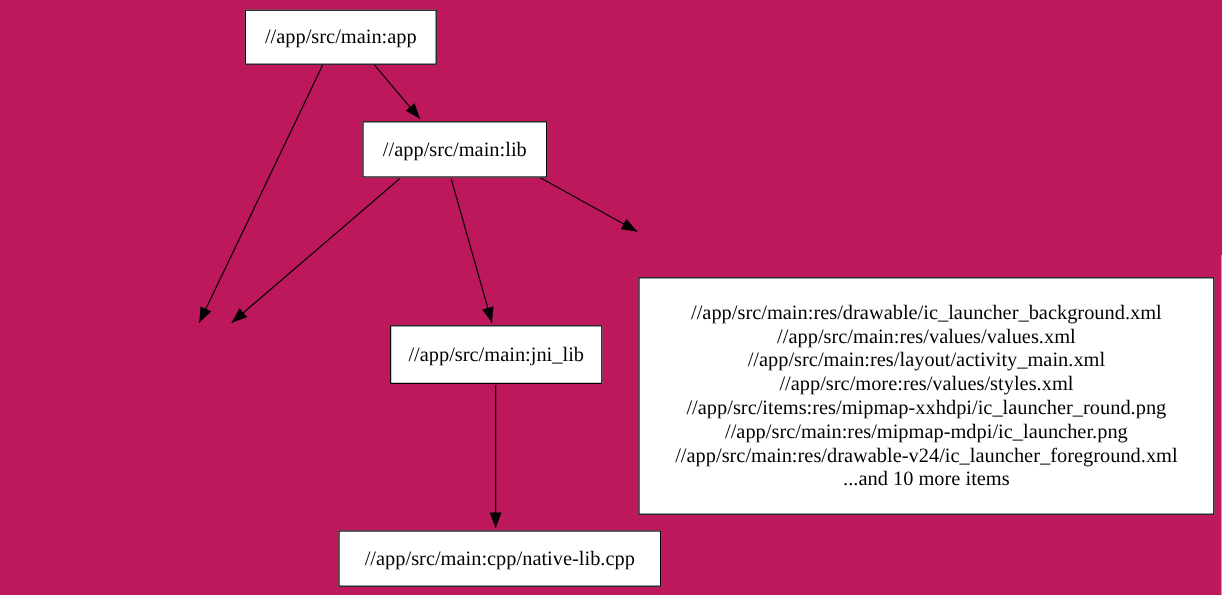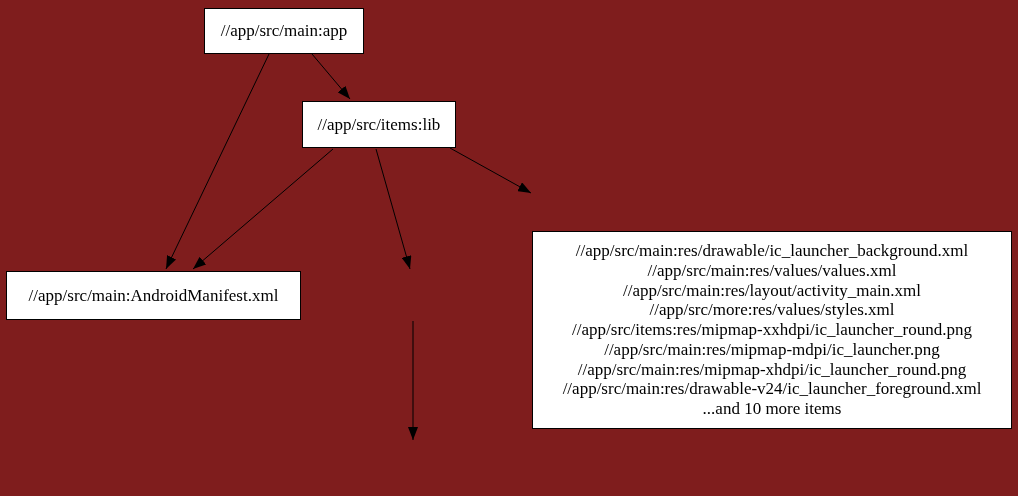--- a/index.html
+++ b/index.html
@@ -4,21 +4,21 @@
 <style>
   html, body {
     margin: 0;
     padding: 0;
     background: #ffffff;
   }
   .canvas {
     position: relative;
     width: 1018px;
     height: 496px;
-    background: #7f1d1d;
+    background: #be185d;
     font-family: "Liberation Serif", "DejaVu Serif", serif;
     color: #000000;
     overflow: hidden;
   }
   .edges-layer {
     position: absolute;
     left: 0;
     top: 0;
     width: 1018px;
     height: 496px;
@@ -73,34 +73,36 @@
     <line x1="376" y1="149" x2="410" y2="269" marker-end="url(#arrowhead)"></line>
     <line x1="450" y1="148" x2="531" y2="193" marker-end="url(#arrowhead)"></line>
     <line x1="413" y1="321" x2="413" y2="440" marker-end="url(#arrowhead)"></line>
   </svg>
 
   <div class="node" id="node-app">
     <span>//app/src/main:app</span>
   </div>
 
   <div class="node" id="node-lib">
-    <span>//app/src/items:lib</span>
+    <span>//app/src/main:lib</span>
   </div>
 
-  <div class="node" id="node-manifest">
-    <span>//app/src/main:AndroidManifest.xml</span>
+
+  <div class="node" id="node-jni-lib">
+    <span>//app/src/main:jni_lib</span>
   </div>
-
 
   <div class="node node-multi" id="node-resources">
     <div class="res-line">//app/src/main:res/drawable/ic_launcher_background.xml</div>
     <div class="res-line">//app/src/main:res/values/values.xml</div>
     <div class="res-line">//app/src/main:res/layout/activity_main.xml</div>
     <div class="res-line">//app/src/more:res/values/styles.xml</div>
     <div class="res-line">//app/src/items:res/mipmap-xxhdpi/ic_launcher_round.png</div>
     <div class="res-line">//app/src/main:res/mipmap-mdpi/ic_launcher.png</div>
-    <div class="res-line">//app/src/main:res/mipmap-xhdpi/ic_launcher_round.png</div>
     <div class="res-line">//app/src/main:res/drawable-v24/ic_launcher_foreground.xml</div>
     <div class="res-line">...and 10 more items</div>
   </div>
 
+  <div class="node" id="node-native-lib-cpp">
+    <span>//app/src/main:cpp/native-lib.cpp</span>
+  </div>
 
 </div>
 
 </body></html>

